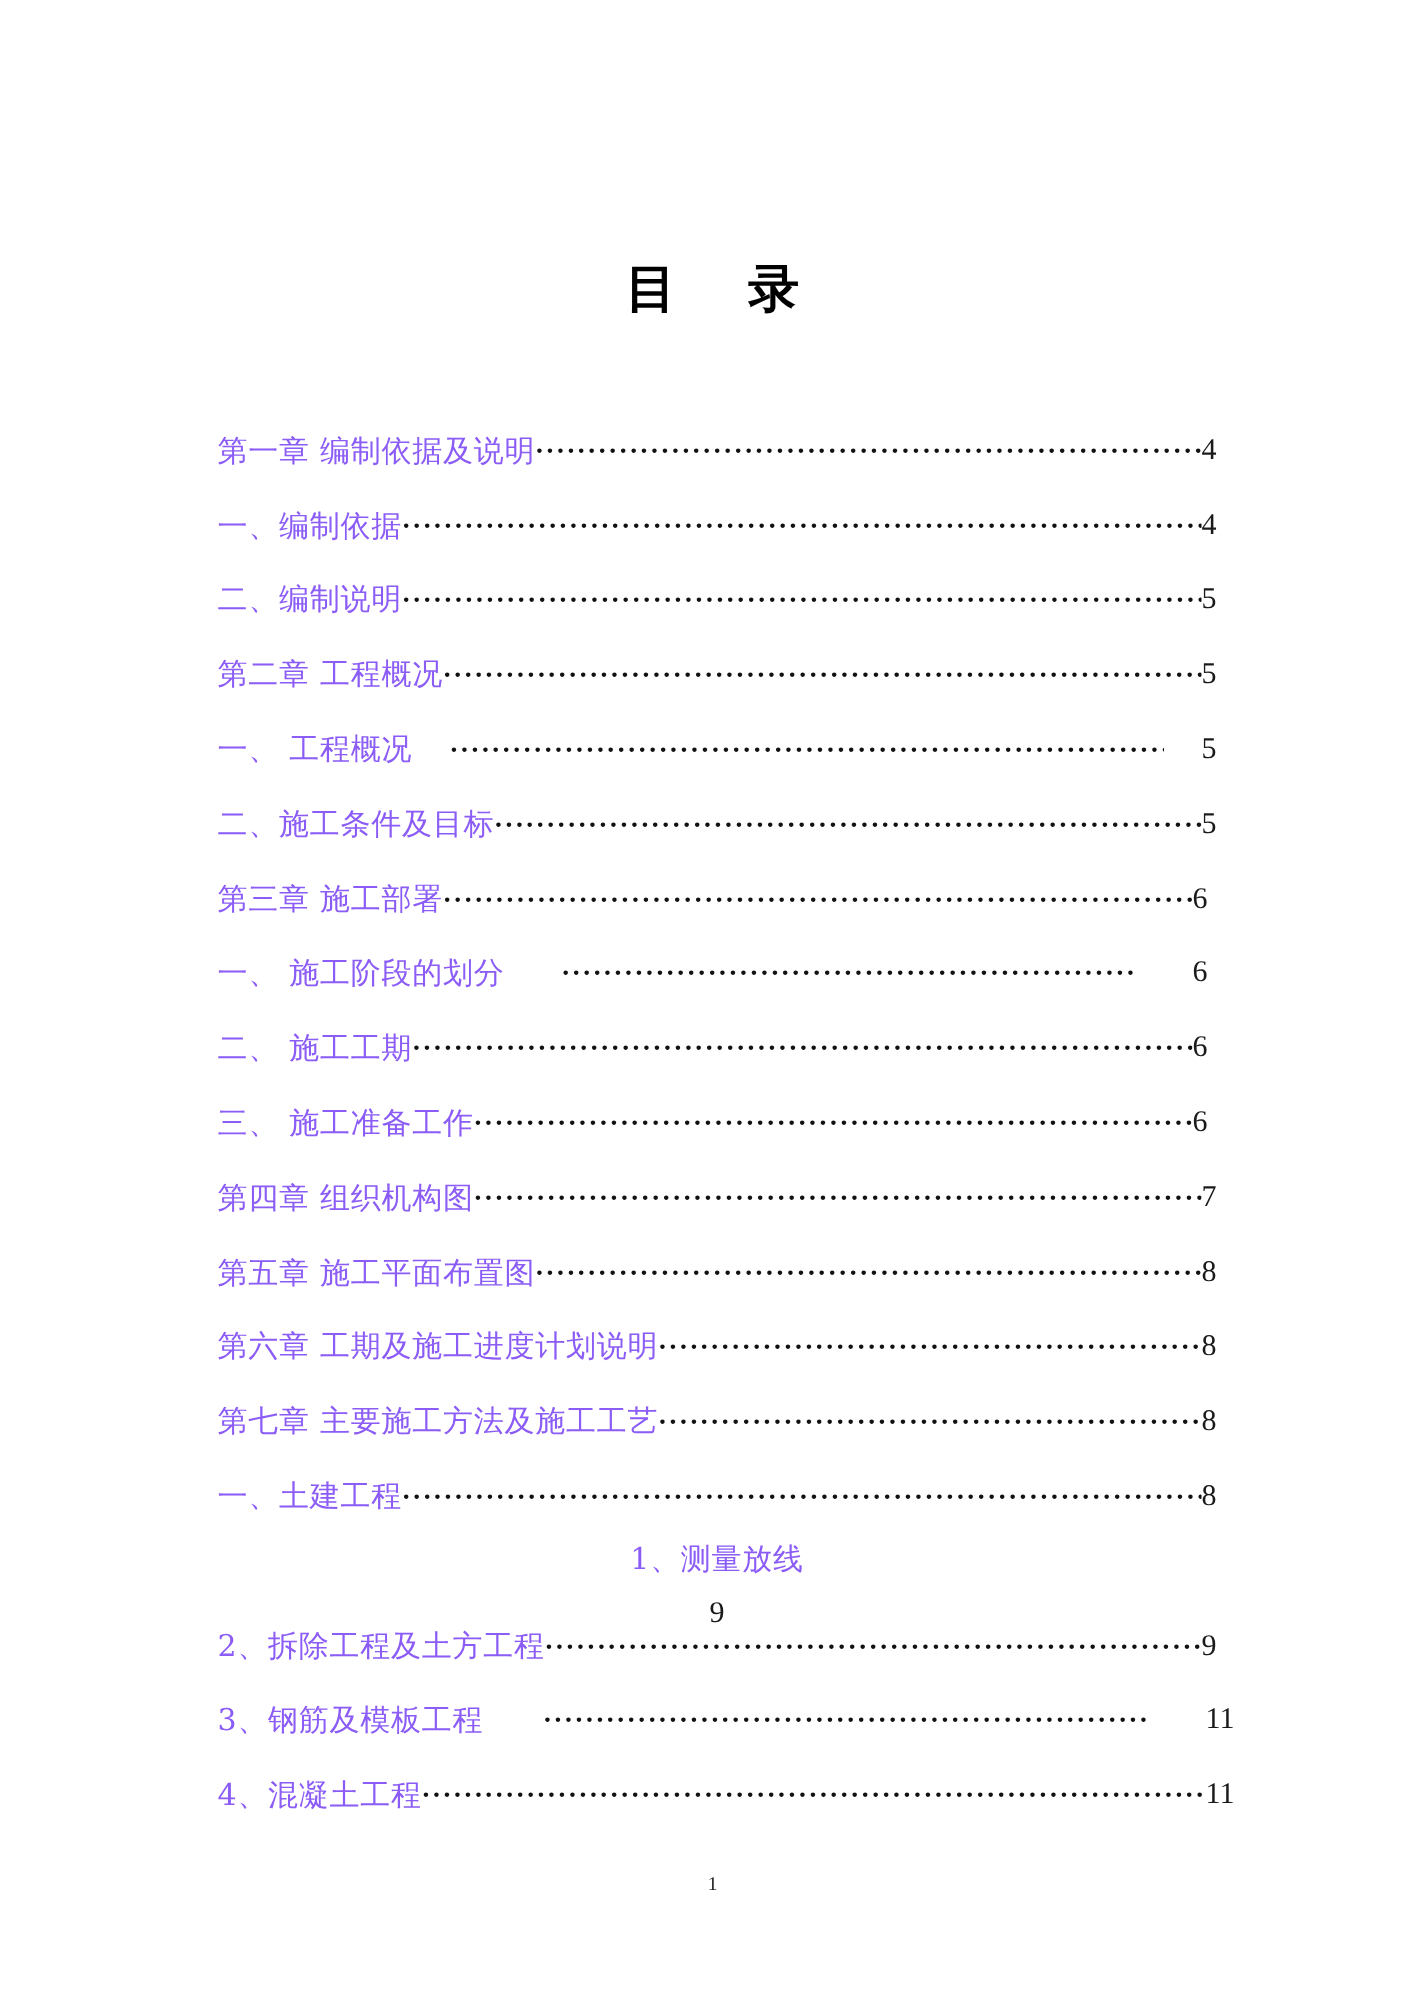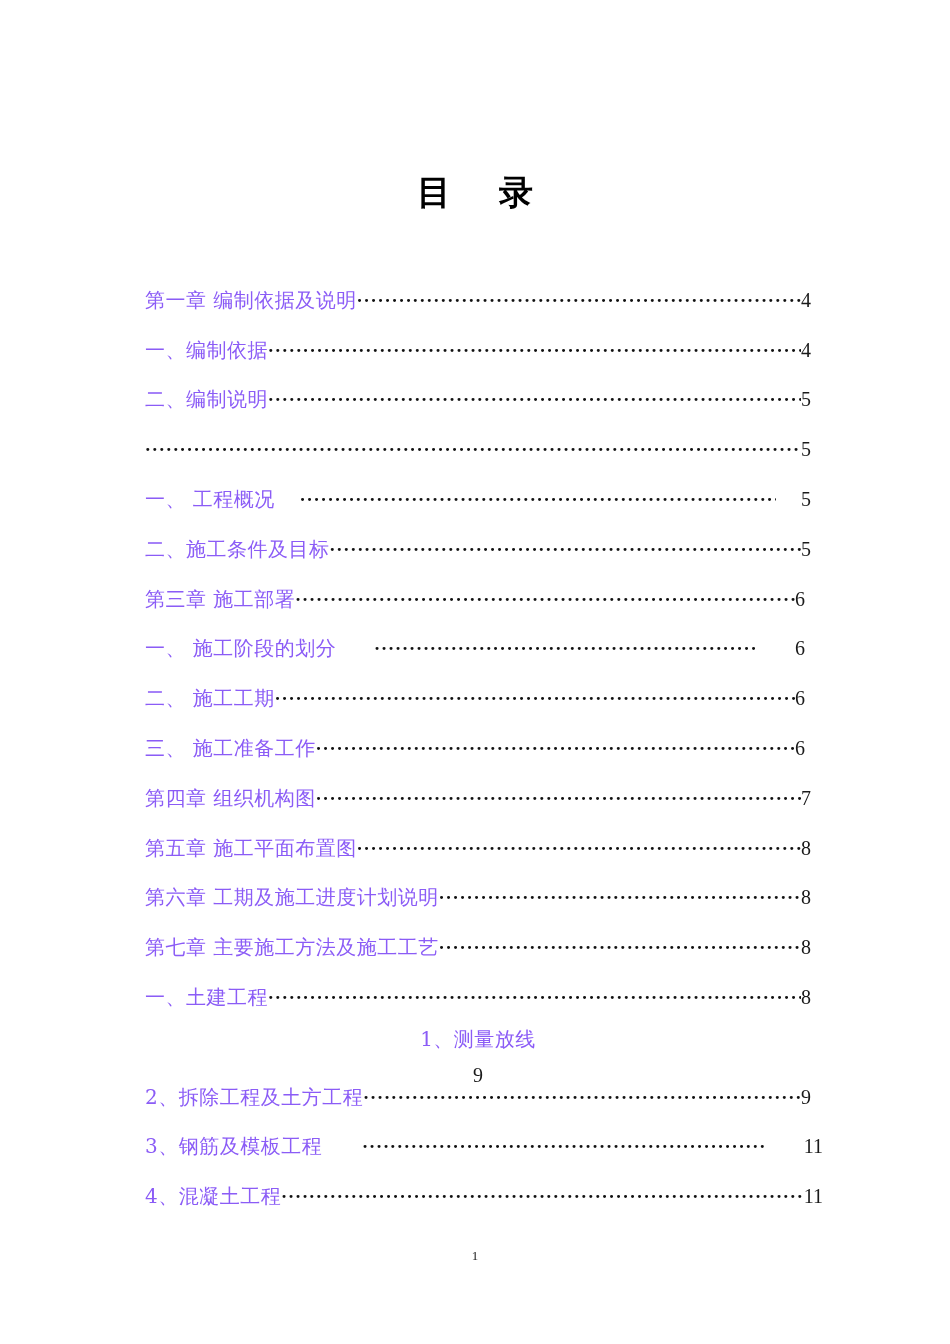--- a/index.html
+++ b/index.html
@@ -104,20 +104,21 @@
         <span class="toc-label">一、编制依据 </span>
         <span class="toc-leader"></span>
         <span class="toc-page">4</span>
       </div>
       <div class="toc-row" style="width: 666px;">
         <span class="toc-label">二、编制说明 </span>
         <span class="toc-leader"></span>
         <span class="toc-page">5</span>
       </div>
       <div class="toc-row" style="width: 666px;">
+        <span class="toc-label">第二章  工程概况</span>
         <span class="toc-leader"></span>
         <span class="toc-page">5</span>
       </div>
       <div class="toc-row" style="width: 666px; gap: 25px;">
         <span class="toc-label">一、  工程概况</span>
         <span class="toc-leader"></span>
         <span class="toc-page">5</span>
       </div>
       <div class="toc-row" style="width: 666px;">
         <span class="toc-label">二、施工条件及目标 </span>

